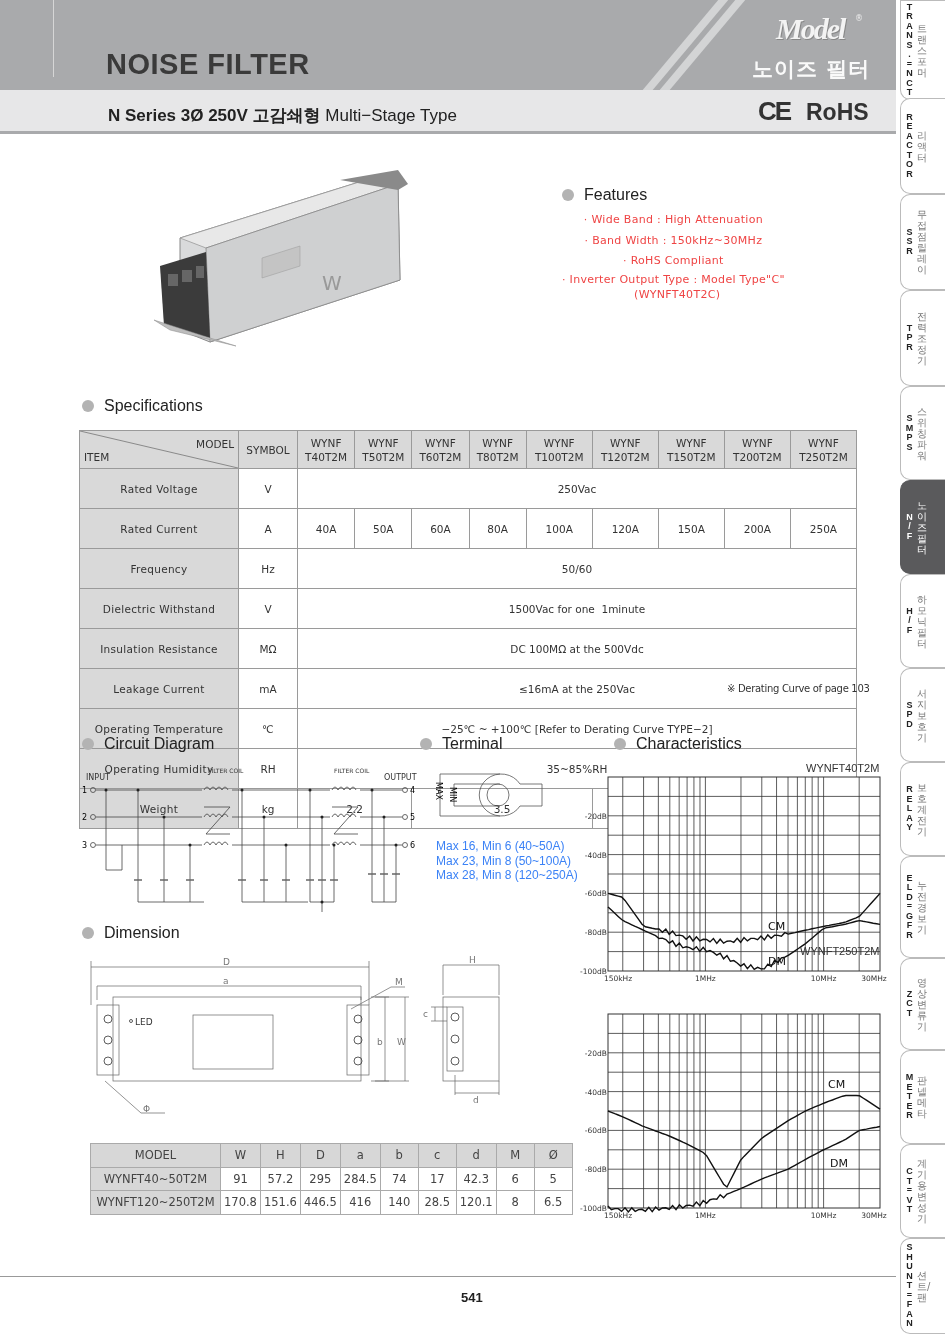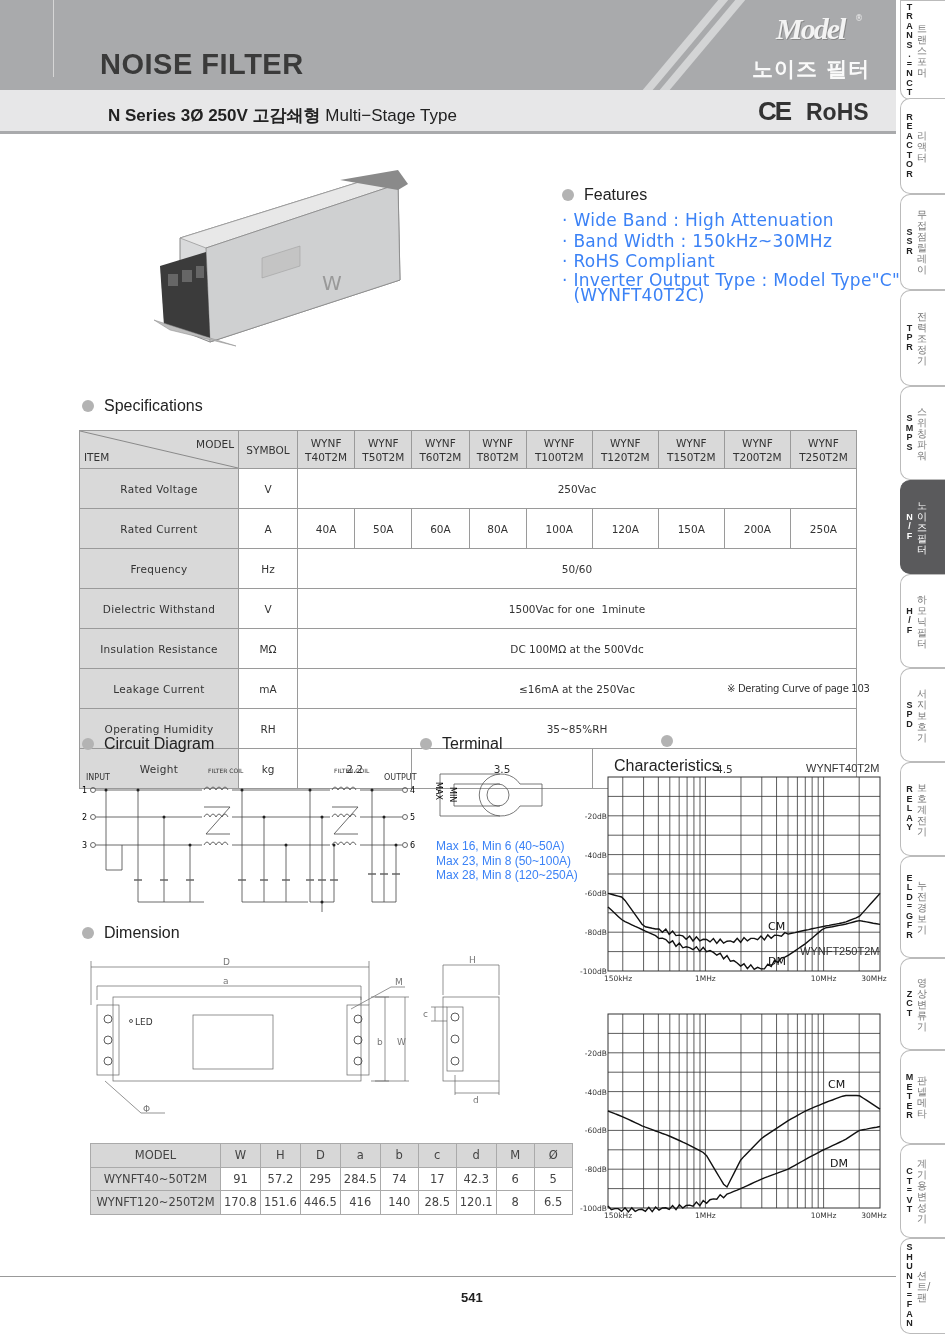--- a/index.html
+++ b/index.html
@@ -1,20 +1,20 @@
 <!DOCTYPE html>
 <html><head>
 <meta charset="utf-8">
 <style>
   * { box-sizing: border-box; margin: 0; padding: 0; }
   body { width: 945px; height: 1337px; background: #fff; font-family: "DejaVu Sans", "Liberation Sans", sans-serif; color: #222; position: relative; overflow: hidden; }
   .header-top { position: absolute; left: 0; top: 0; width: 896px; height: 90px; background: #a9aaac; overflow: hidden; }
   .header-top .vline { position: absolute; left: 53px; top: 0; width: 1px; height: 77px; background: #d6d6d6; }
   .header-top .stripe { position: absolute; top: -20px; width: 10px; height: 160px; background: #d3d4d5; transform: skewX(-40deg); transform-origin: top left; }
-  .title-main { position: absolute; left: 100px; top: 48px; font-family: "Liberation Sans", sans-serif; font-weight: 700; font-size: 29px; color: #3a3a3a; letter-spacing: 0.5px; }
+  .title-main { position: absolute; left: 106px; top: 48px; font-family: "Liberation Sans", sans-serif; font-weight: 700; font-size: 29px; color: #3a3a3a; letter-spacing: 0.5px; }
   .logo { position: absolute; left: 776px; top: 12px; font-family: "Liberation Serif", serif; font-style: italic; font-weight: 700; font-size: 30px; color: #f3f3f3; letter-spacing: -2px; text-shadow: 1px 1px 0 #888; }
   .logo-reg { position: absolute; left: 855px; top: 14px; font-size: 8px; color: #eee; }
   .kr-title { position: absolute; left: 752px; top: 55px; font-weight: 700; font-size: 21px; color: #fafafa; letter-spacing: 1px; }
   .header-sub { position: absolute; left: 0; top: 90px; width: 896px; height: 44px; background: #e7e7e8; border-bottom: 3px solid #a9aaac; }
   .subtitle { position: absolute; left: 108px; top: 14px; font-size: 17px; color: #222; font-family: "Liberation Sans", sans-serif; }
   .subtitle b { font-weight: 700; }
   .ce-mark { position: absolute; left: 758px; top: 6px; font-family: "Liberation Sans", sans-serif; font-weight: 700; font-size: 26px; color: #333; letter-spacing: -2px; }
   .rohs { position: absolute; left: 806px; top: 9px; font-family: "Liberation Sans", sans-serif; font-weight: 700; font-size: 23px; color: #333; }
 
   
@@ -25,21 +25,21 @@
   .stab .en { font-family: "Liberation Sans", sans-serif; font-weight: 700; font-size: 9px; line-height: 9.5px; width: 9px; color: #222; text-align: center; white-space: pre; word-break: break-all; }
   .stab .kr { font-size: 10px; line-height: 11px; width: 11px; color: #777; word-break: break-all; }
   .stab.active .en, .stab.active .kr { color: #fff; }
 
   .section-h { position: absolute; font-size: 16px; color: #222; display: flex; align-items: center; gap: 10px; font-family: "Liberation Sans", sans-serif; }
   .dot { width: 12px; height: 12px; border-radius: 50%; background: #b3b3b3; display: inline-block; }
 
   .product-img { position: absolute; left: 150px; top: 170px; width: 260px; height: 180px; }
   .features { position: absolute; left: 562px; top: 186px; }
   .features ul { list-style: none; margin-top: 6px; }
-  .features li { font-size: 17px; color: #3b82f6; line-height: 20.5px; letter-spacing: 0.3px; }
+  .features li { font-size: 11px; color: #ef4444; line-height: 20.5px; letter-spacing: 0.3px; text-align: center; }
 
   
   table.spec { position: absolute; left: 79px; top: 430px; width: 778px; border-collapse: collapse; font-size: 10.5px; color: #333; }
   table.spec td, table.spec th { border: 1px solid #9a9a9a; text-align: center; height: 40px; font-weight: normal; padding: 0; }
   table.spec th { background: #d9d9d9; height: 38px; line-height: 14px; }
   table.spec td.item { background: #d9d9d9; width: 159px; letter-spacing: 0.3px; }
   table.spec td.sym { width: 59px; }
   table.spec th.diag { width: 159px; position: relative; text-align: left; }
   .diag .m { position: absolute; right: 4px; top: 6px; }
   .diag .i { position: absolute; left: 4px; bottom: 4px; }
@@ -306,20 +306,25 @@
   </tr>
   <tr>
     <td class="item">Insulation Resistance</td>
     <td class="sym">MΩ</td>
     <td colspan="9">DC 100MΩ at the 500Vdc</td>
   </tr>
   <tr>
     <td class="item">Leakage Current</td>
     <td class="sym">mA</td>
     <td colspan="9">≤16mA at the 250Vac</td>
+  </tr>
+  <tr>
+    <td class="item">Operating Temperature</td>
+    <td class="sym">℃</td>
+    <td colspan="9">−25℃ ~ +100℃ [Refer to Derating Curve TYPE−2]</td>
   </tr>
   <tr>
     <td class="item">Operating Humidity</td>
     <td class="sym">RH</td>
     <td colspan="9">35~85%RH</td>
   </tr>
   <tr>
     <td class="item">Weight</td>
     <td class="sym">kg</td>
     <td colspan="2">2.2</td>
@@ -442,21 +447,21 @@
   </g>
   <text x="6" y="14" font-size="8" transform="rotate(90 6 14)">MAX</text>
   <text x="20" y="19" font-size="8" transform="rotate(90 20 19)">MIN</text>
 </svg>
 <div class="terminal-text">
   <div>Max 16, Min 6 (40~50A)</div>
   <div>Max 23, Min 8 (50~100A)</div>
   <div>Max 28, Min 8 (120~250A)</div>
 </div>
 
-<div class="section-h" style="left:614px; top:735px;flex-direction:column;">
+<div class="section-h" style="left:614px; top:735px;">
   <span class="dot"></span>
   <span>Characteristics</span>
 </div>
 
 <div class="chart-title" style="left:806px; top:762px;">WYNFT40T2M</div>
 <svg id="chart0" style="position:absolute; left:578px; top:775px;" width="310" height="215">
     <rect x="30" y="2" width="272" height="194" fill="#fff" stroke="#333" stroke-width="1"></rect>
     <line x1="30" y1="21.4" x2="302" y2="21.4" stroke="#333" stroke-width="0.8"></line>
     <line x1="30" y1="40.8" x2="302" y2="40.8" stroke="#333" stroke-width="0.8"></line>
     <line x1="30" y1="60.2" x2="302" y2="60.2" stroke="#333" stroke-width="0.8"></line>

